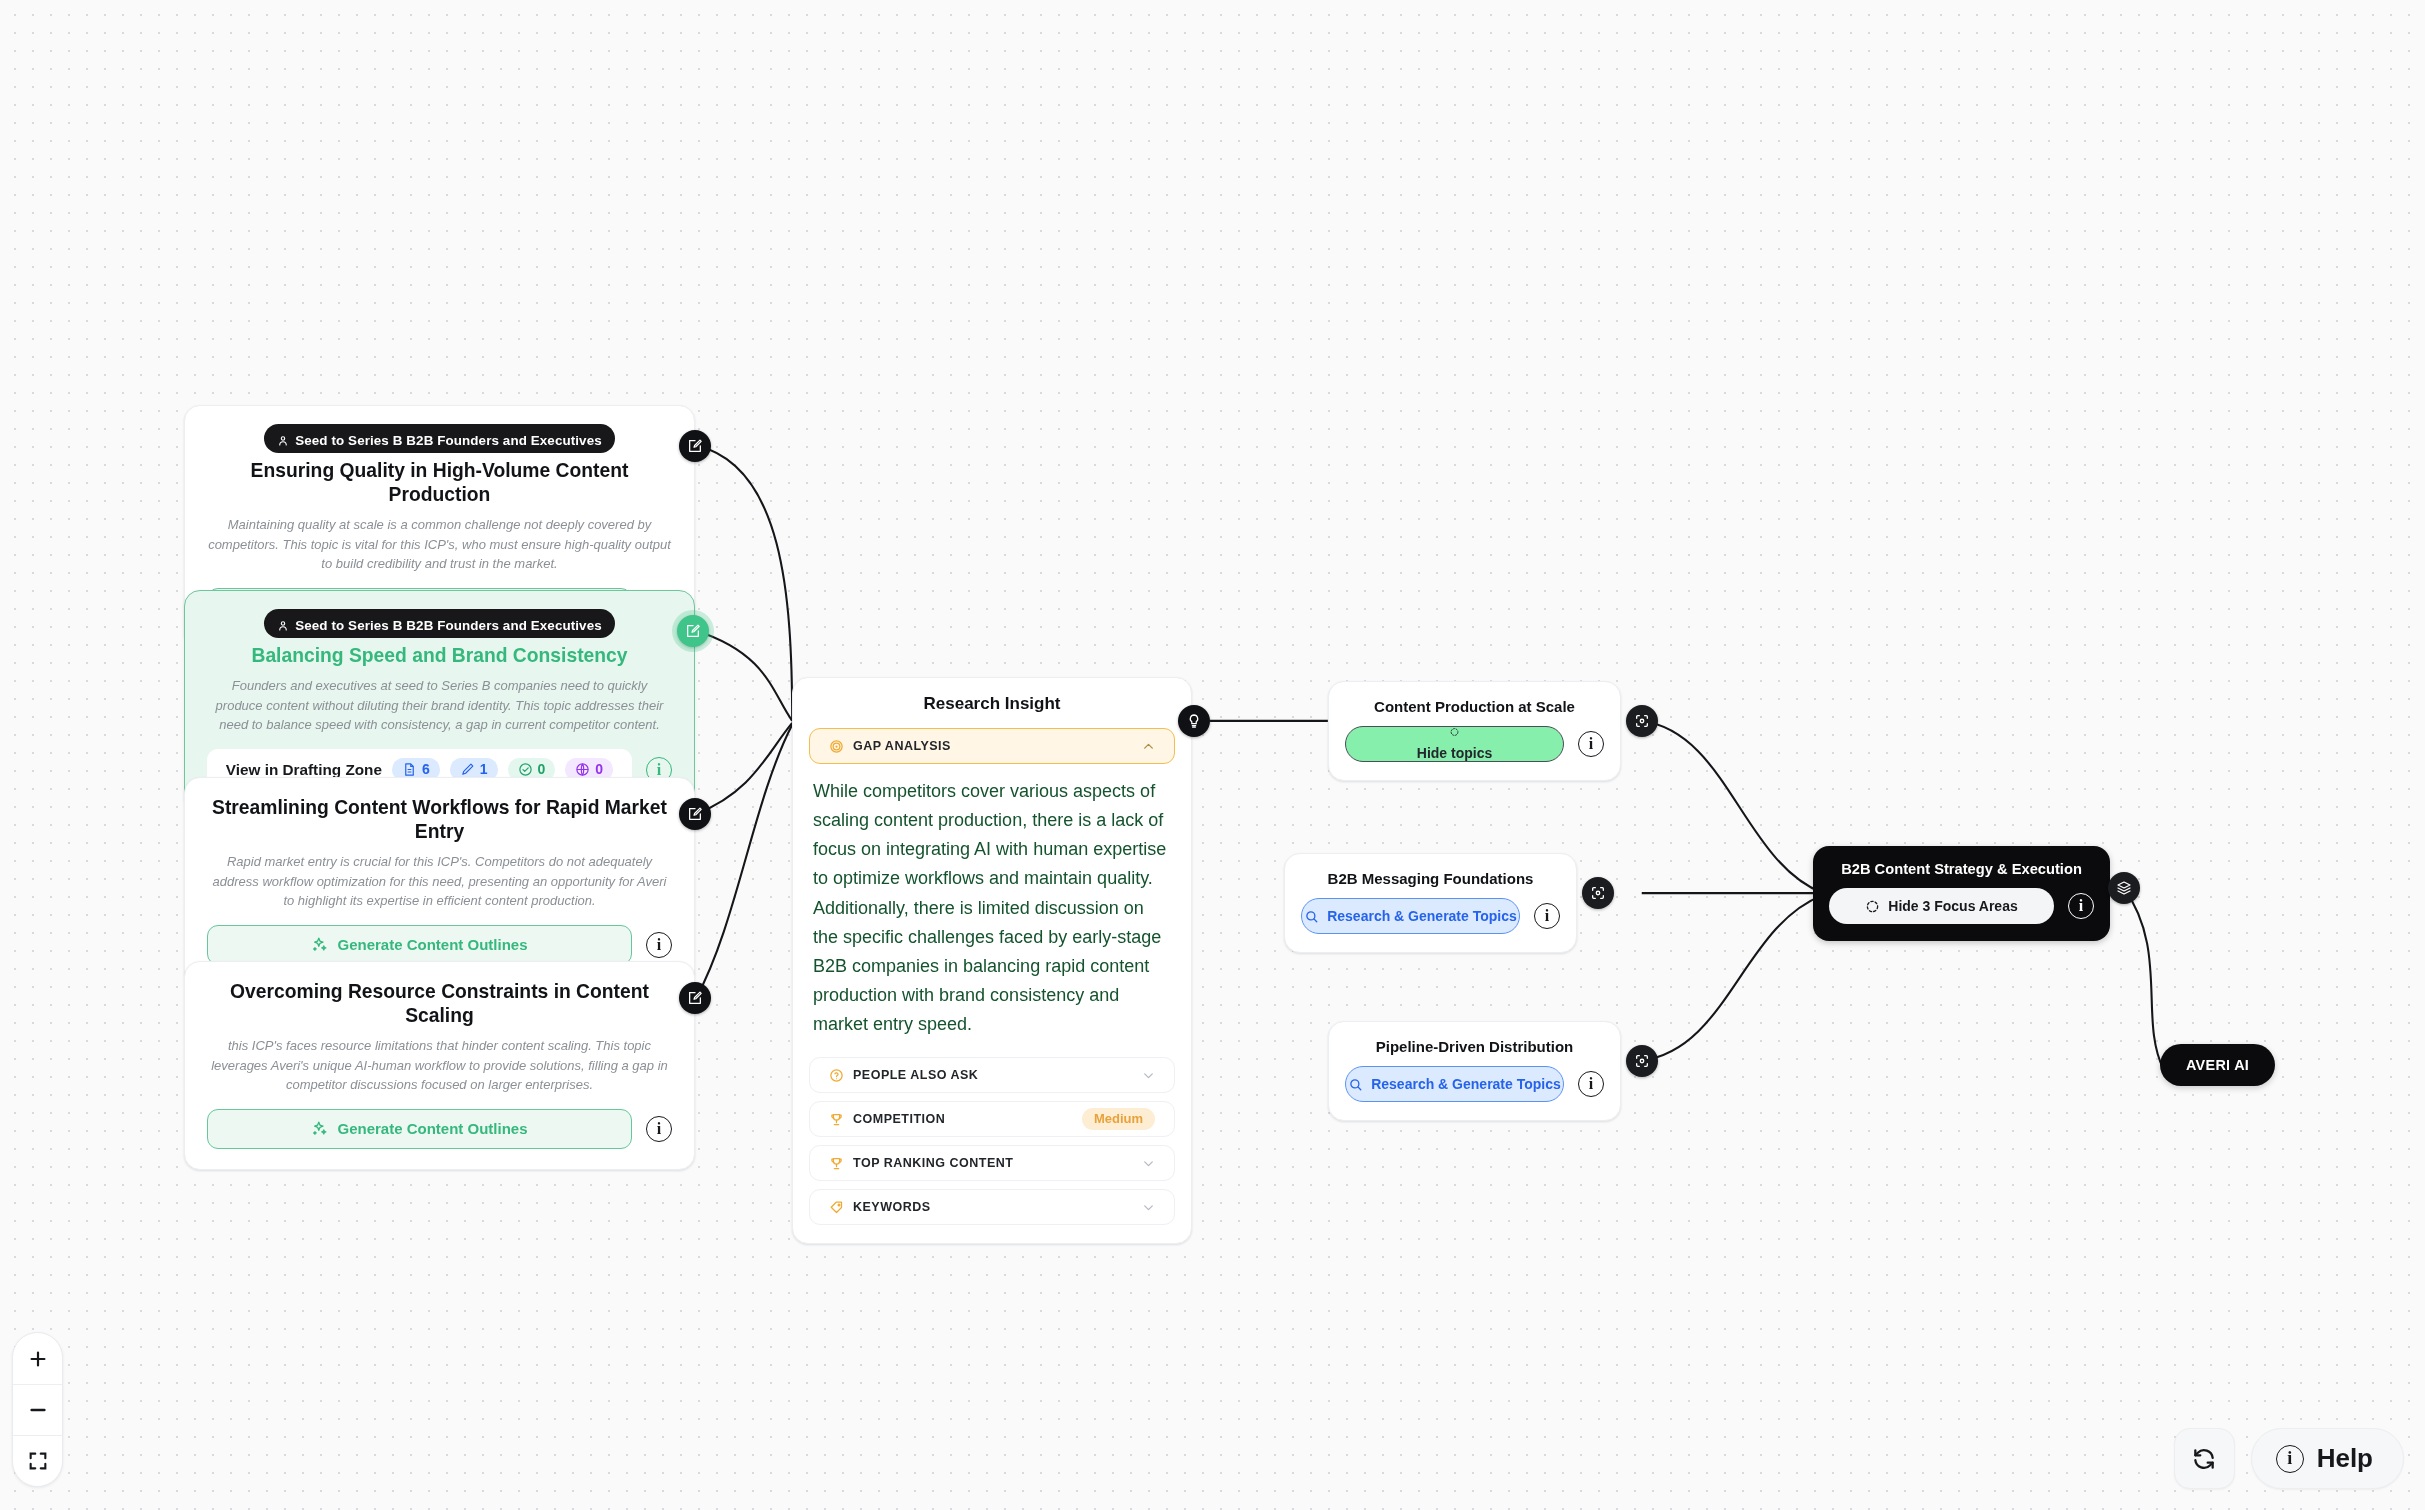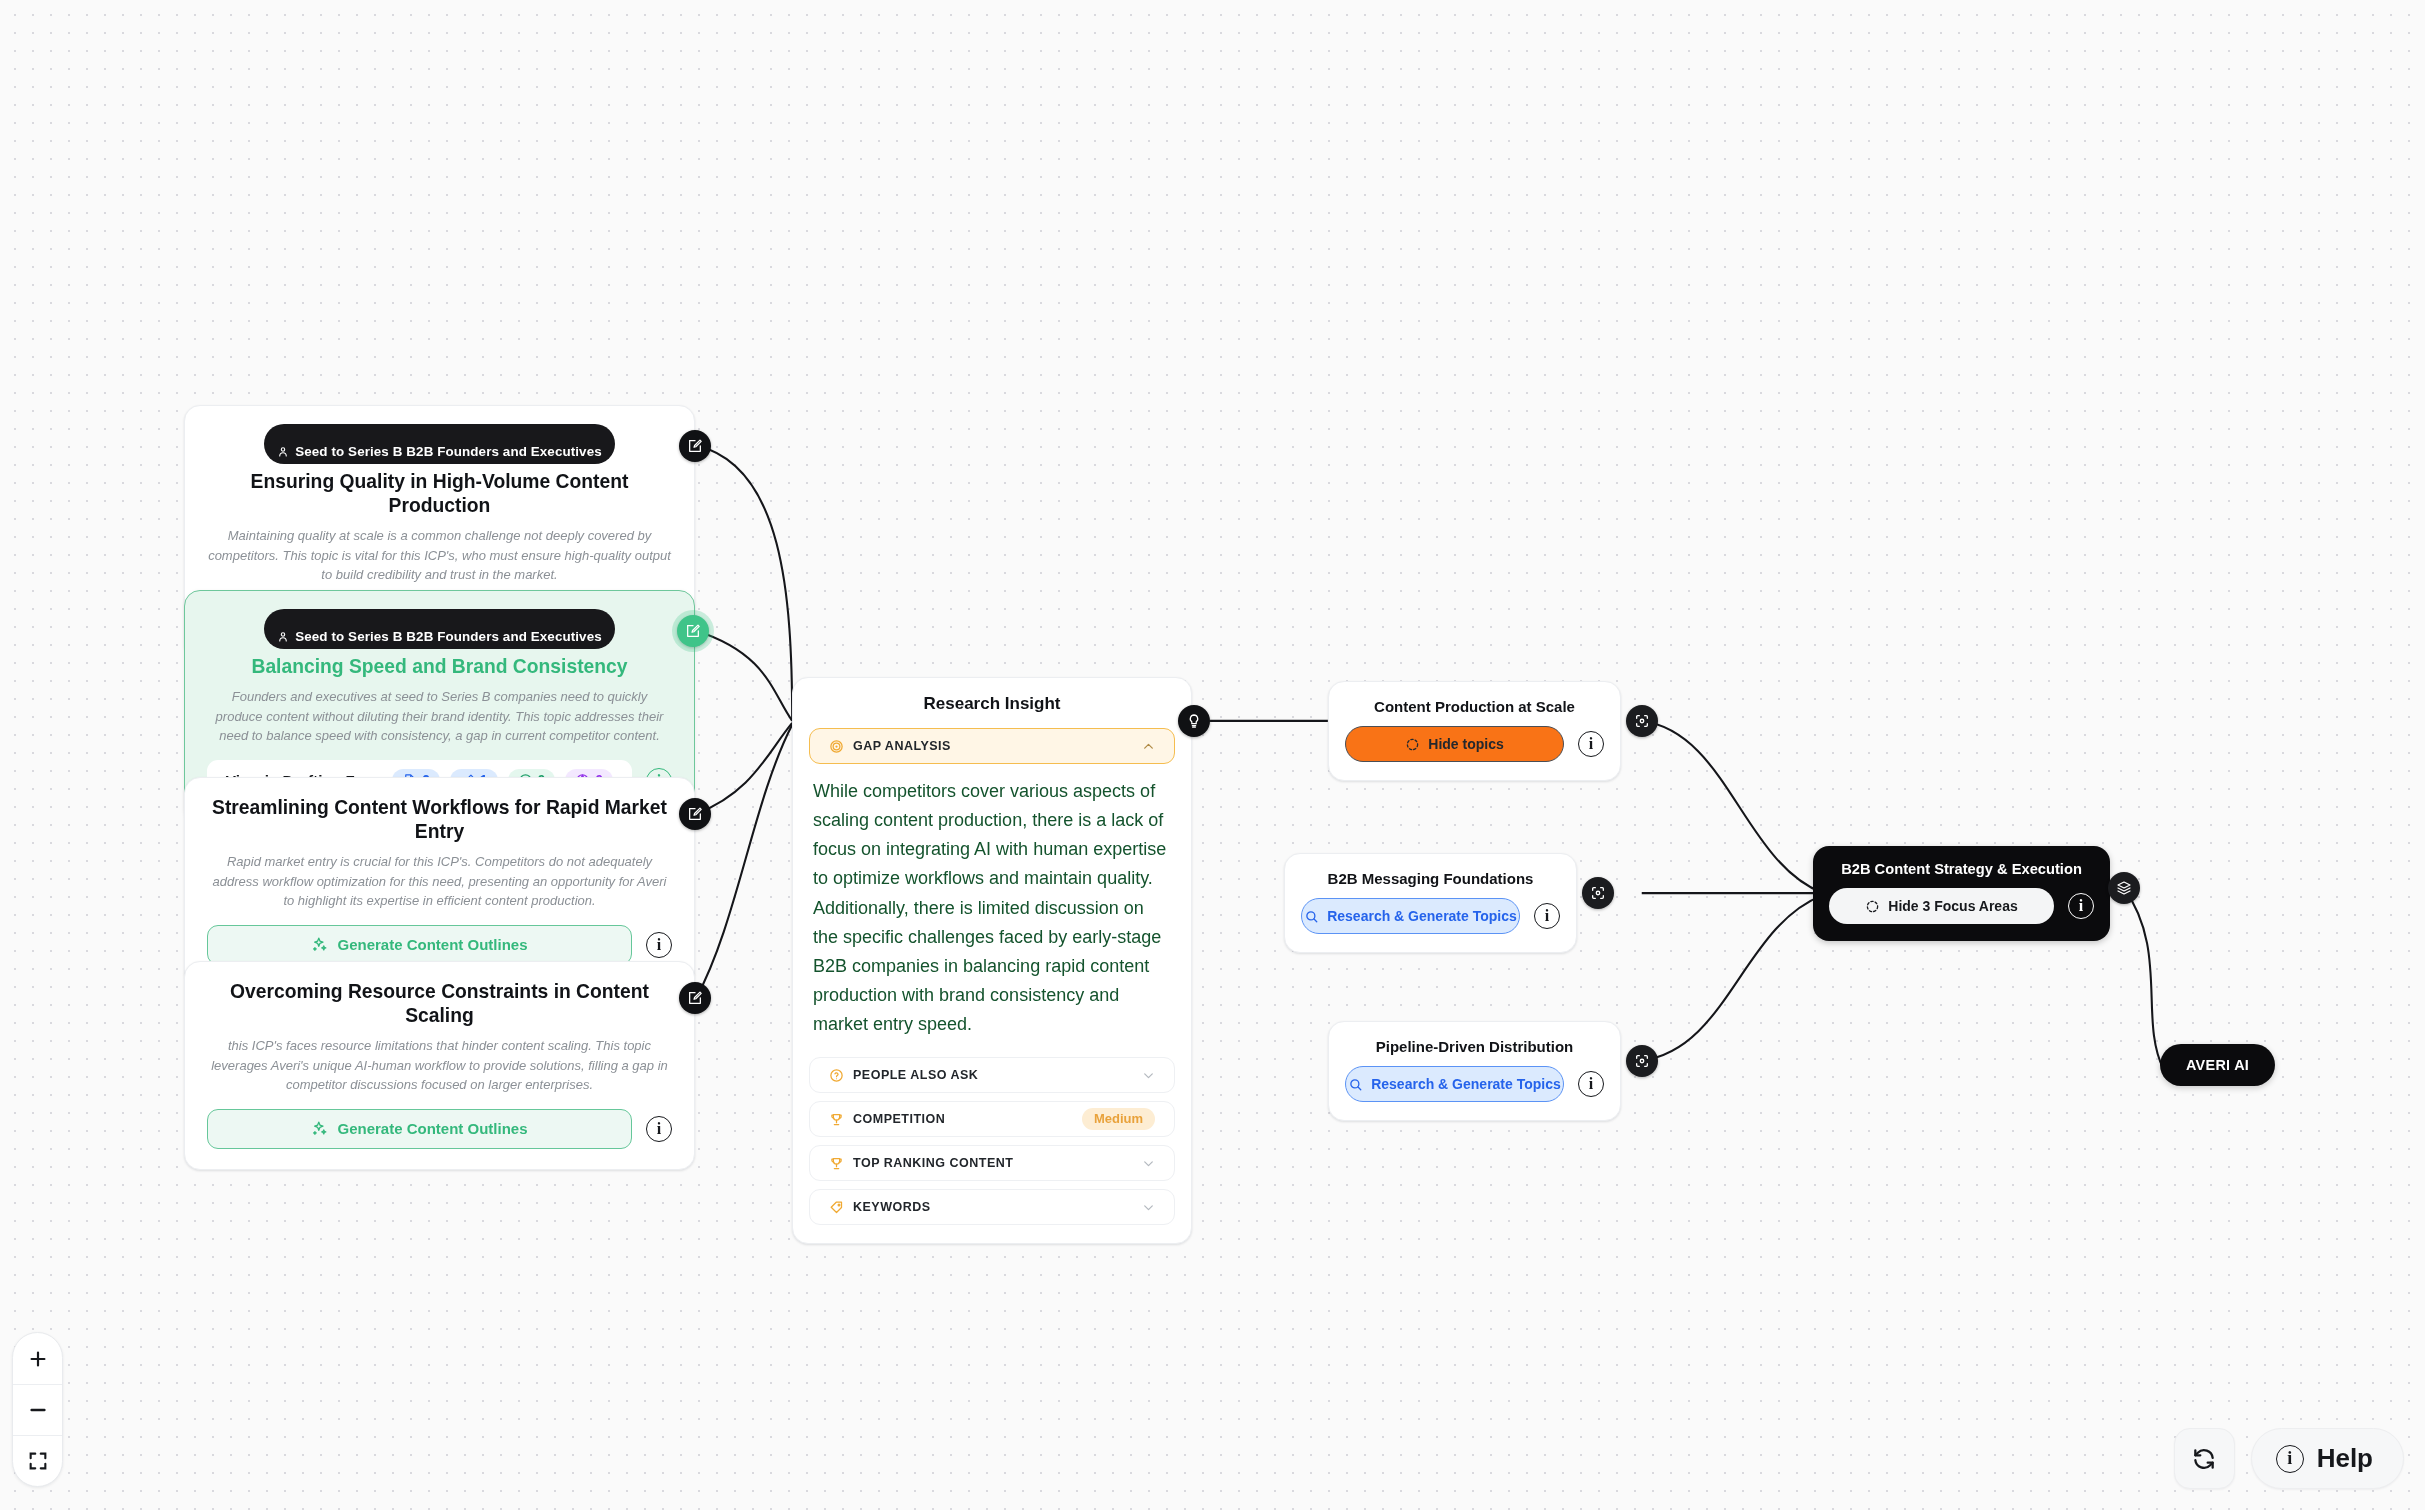--- a/index.html
+++ b/index.html
@@ -32,21 +32,21 @@
   .topic-card.selected {
     background: #e7f6ee;
     border: 1.6px solid #6ec79b;
     box-shadow: 0 1px 4px rgba(16,24,40,.06);
   }
   .chip-row { display: flex; justify-content: center; margin-bottom: 6px; }
   .chip {
     display: inline-flex; align-items: center; gap: 6px;
     background: #18181b; color: #fff;
     font-size: 13.4px; font-weight: 600; letter-spacing: 0.1px;
-    padding: 20px 13px 5px; border-radius: 989px;
+    padding: 9px 13px 5px; border-radius: 989px;
     white-space: nowrap;
   }
   .chip svg { width: 12px; height: 12px; display: block; }
   .topic-title {
     text-align: center; font-size: 19.3px; font-weight: 700;
     color: #111317; line-height: 1.25; margin-bottom: 8px;
   }
   .topic-card.selected .topic-title { color: #34b87c; }
   .topic-desc {
     text-align: center; font-style: italic; font-size: 13px;
@@ -121,21 +121,21 @@
   .focus-title {
     text-align: center; font-size: 15px; font-weight: 700;
     color: #111317; margin-bottom: 11px;
   }
   .pillbtn {
     flex: 1; display: flex; align-items: center; justify-content: center; gap: 8px;
     height: 36px; border-radius: 989px; font-size: 14px; font-weight: 700;
     cursor: pointer;
   }
   .pillbtn svg { width: 15px; height: 15px; }
-  .pillbtn.grey { background: #f97316; border: 1.4px solid #4a4e55; color: #24282d; }
+  .pillbtn.grey { background: #86efac; border: 1.4px solid #4a4e55; color: #24282d; flex-direction: column; }
   .pillbtn.blue { background: #dbeafe; border: 1.4px solid #5b93f5; color: #2563eb; }
   .pillbtn.light{ background: #f4f5f6; border: none; color: #17191d; }
 
   
   .dark-card {
     width: 297px; background: #0b0b0d; border-radius: 16px;
     padding: 15px 16px 17px;
     box-shadow: 0 2px 6px rgba(0,0,0,.22);
   }
   .dark-title {

